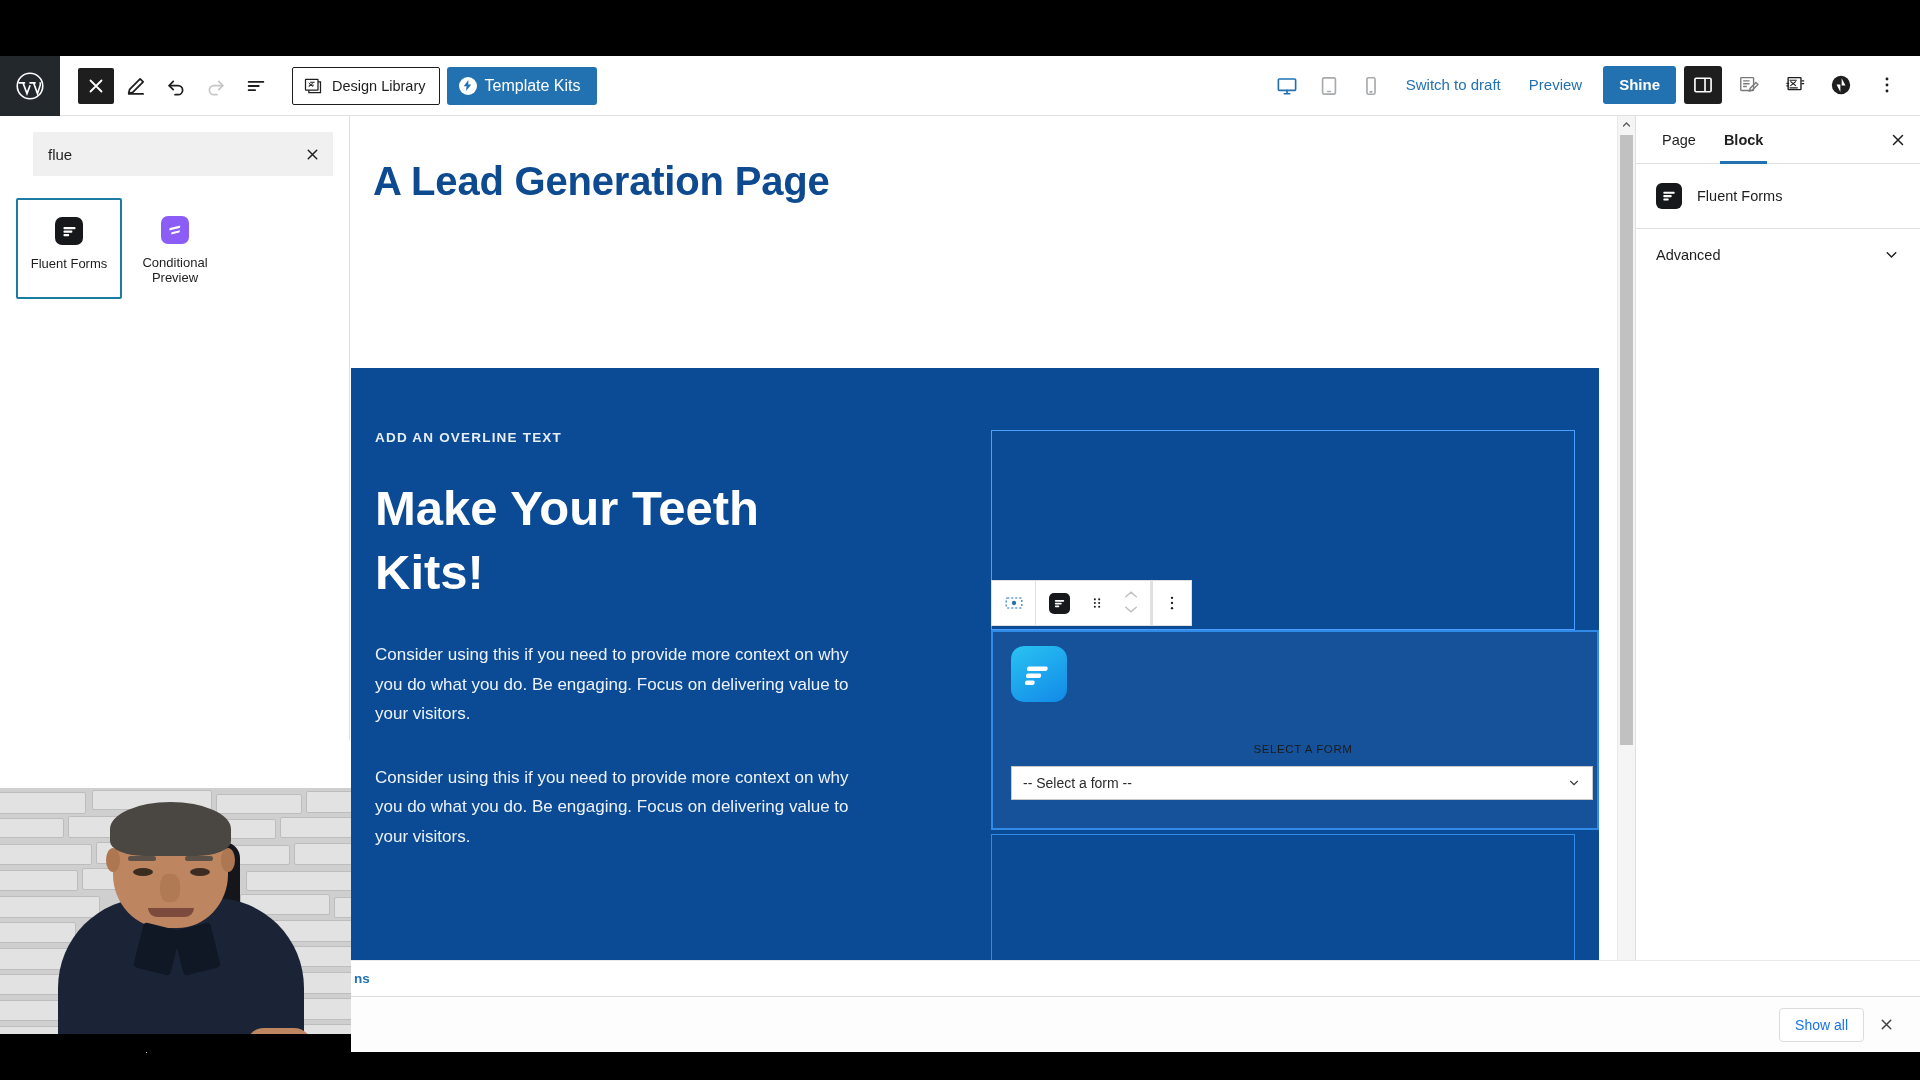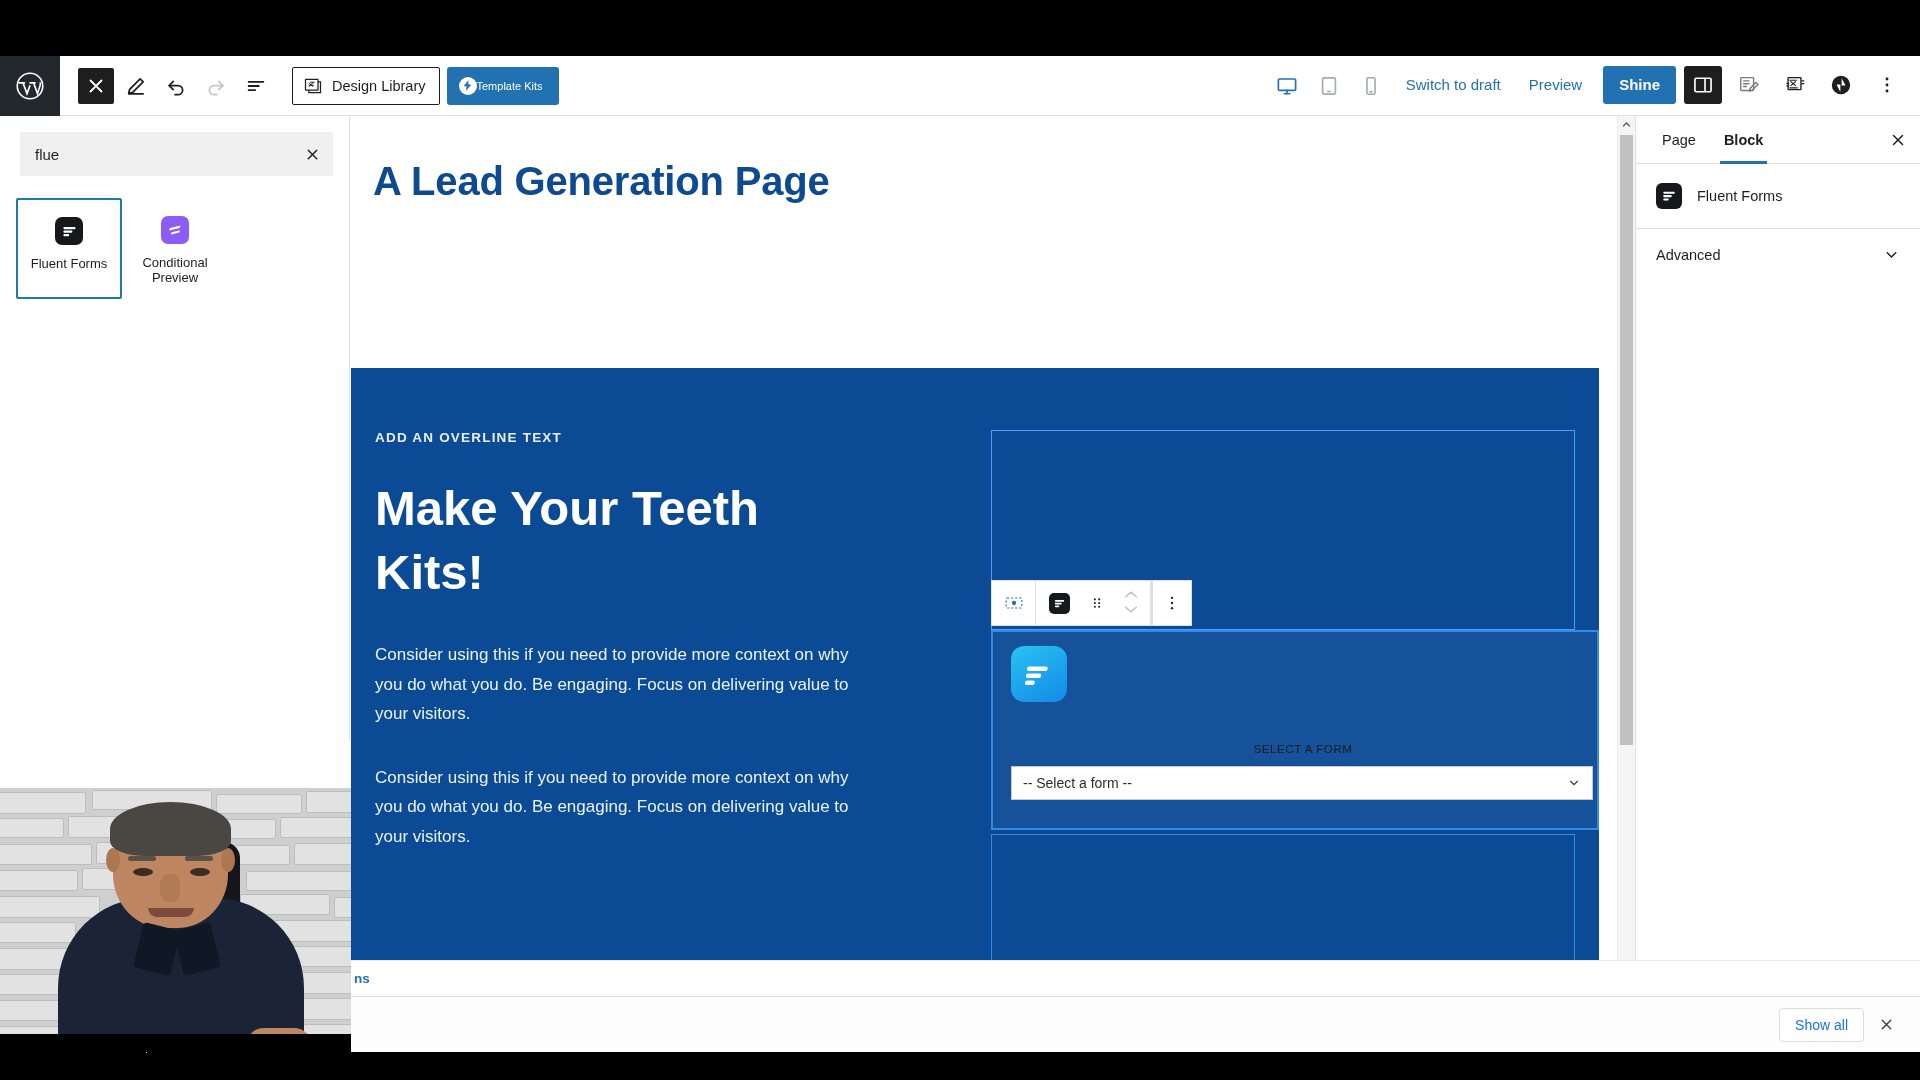--- a/index.html
+++ b/index.html
@@ -39,24 +39,24 @@
 
   .design-library-btn {
     display:flex; align-items:center; gap:9px;
     height:38px; padding:0 13px 0 10px; margin-left:14px;
     border:1px solid #1e1e1e; background:#fff; border-radius:2px;
     font-size:14.5px; color:#1e1e1e; cursor:pointer;
   }
   .design-library-btn svg { width:20px; height:20px; }
 
   .template-kits-btn {
-    display:flex; align-items:center; gap:0;
+    display:flex; align-items:center; gap:8px;
     height:38px; padding:0 16px 0 12px; margin-left:3px;
     background:#2271b1; border:none; border-radius:3px;
-    font-size:11px; color:#fff; cursor:pointer; font-weight:500;
+    font-size:16px; color:#fff; cursor:pointer; font-weight:500;
   }
   .tk-badge {
     width:18px; height:18px; border-radius:50%; background:#fff;
     display:flex; align-items:center; justify-content:center; flex:0 0 18px;
   }
   .tk-badge svg { width:13px; height:13px; }
 
   .hdr-spacer { flex:1 1 auto; }
 
   .hdr-right { display:flex; align-items:flex-start; gap:2px; padding-right:14px; }
@@ -80,21 +80,21 @@
     background:transparent; border:none; cursor:pointer; margin-left:6px; color:#1e1e1e;
   }
   .sq-btn.dark { background:#1e1e1e; color:#fff; border-radius:3px; }
   .sq-btn svg { width:22px; height:22px; }
 
   
   .left-panel {
     position:absolute; left:0; top:116px; width:350px; bottom:28px;
     background:#ffffff; border-right:1px solid #e0e0e0; overflow:hidden;
   }
-  .search-wrap { padding:16px 16px 0 20px; }
+  .search-wrap { padding:16px 16px 0 33px; }
   .search-box {
     position:relative; height:44px; background:#f0f0f0; border:1px solid transparent;
     display:flex; align-items:center;
   }
   .search-box input {
     flex:1; border:none; background:transparent; outline:none;
     font-size:15px; color:#1e1e1e; padding:0 14px;
     font-family:"Liberation Sans",sans-serif;
   }
   .search-clear {

